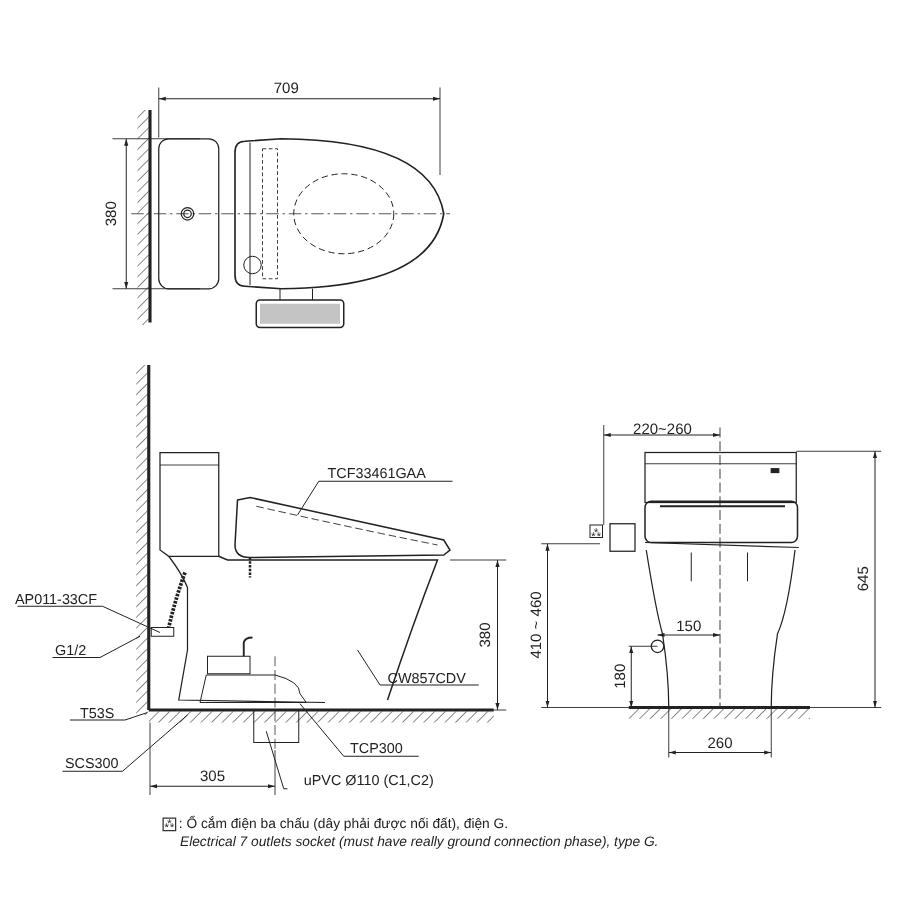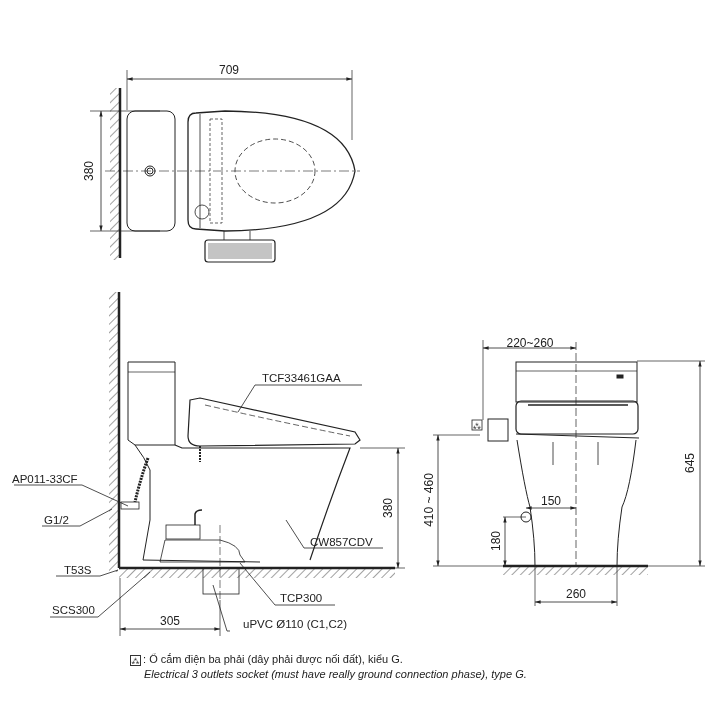--- a/index.html
+++ b/index.html
@@ -165,15 +165,15 @@
   <text x="477" y="428" font-size="7" text-anchor="middle" fill="#222">⁂</text>
   <text class="dim" x="530" y="347" text-anchor="middle">220~260</text>
   <text class="dim" x="694" y="463" text-anchor="middle" transform="rotate(-90 694 463)">645</text>
   <text class="dim" x="433" y="500" text-anchor="middle" transform="rotate(-90 433 500)">410 ~ 460</text>
   <text class="dim" x="551" y="505" text-anchor="middle">150</text>
   <text class="dim" x="500" y="541" text-anchor="middle" transform="rotate(-90 500 541)">180</text>
   <text class="dim" x="576" y="598" text-anchor="middle">260</text>
 </svg>
 
 <div class="note">
-  <span class="vi"><span class="sock-icon">⁂</span><span>:</span> <span>Ổ cắm điện ba phải (dây phải được nối đất), kiểu G.</span></span>
-  <span class="en">Electrical 3 outlets socket (must have really ground connection phase), type G.</span>
+  <span class="vi"><span class="sock-icon">⁂</span><span>:</span> <span>Ổ cắm điện ba chấu (dây phải được nối đất), điện G.</span></span>
+  <span class="en">Electrical 7 outlets socket (must have really ground connection phase), type G.</span>
 </div>
 
 </body></html>

